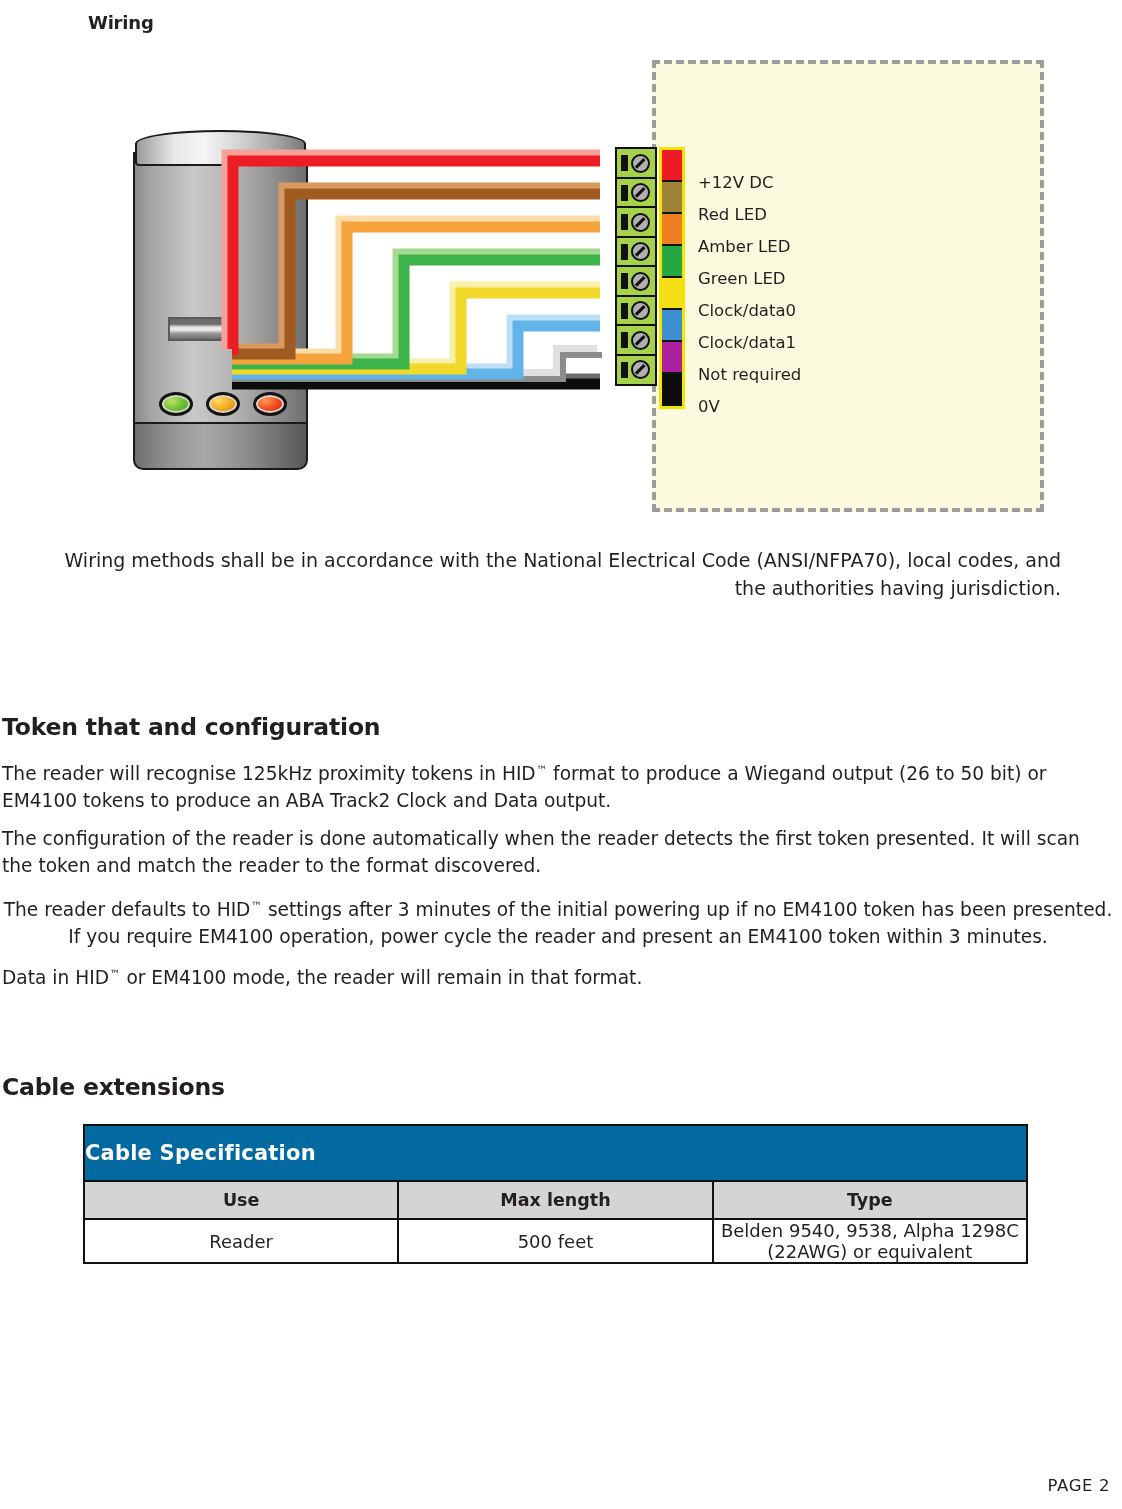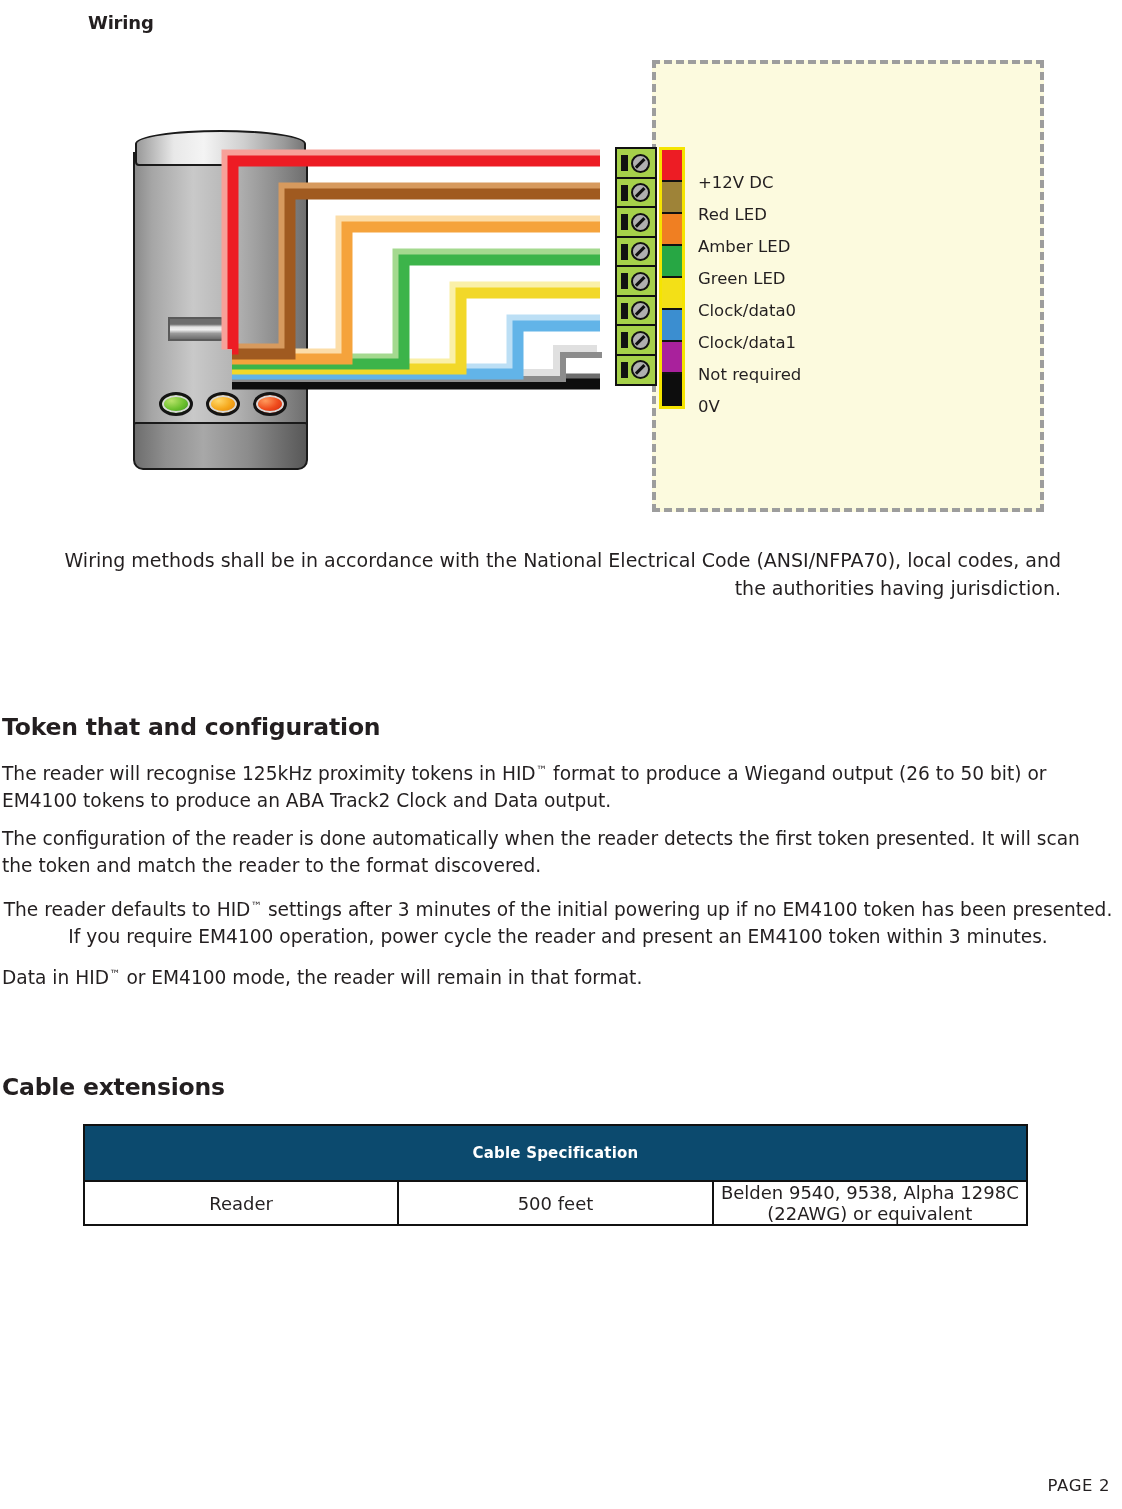--- a/index.html
+++ b/index.html
@@ -261,25 +261,24 @@
     top: 1124px;
     width: 945px;
     border-collapse: collapse;
     table-layout: fixed;
   }
   .cable-table td, .cable-table th {
     border: 2.5px solid #111;
     padding: 0;
   }
   .tbl-title {
-    background: #0c4a6e;
+    background: #0369a1;
     color: #ffffff;
-    font-size: 15px;
+    font-size: 21px;
     font-weight: bold;
-    text-align: center;
     height: 54px;
     letter-spacing: 0.2px;
   }
   .tbl-head {
     background: #d4d4d4;
     color: #231f20;
     font-size: 17.5px;
     font-weight: bold;
     text-align: center;
     height: 36px;
@@ -428,20 +427,25 @@
 <div class="para p4"><span>Data in HID</span><sup class="tm">™</sup><span> or EM4100 mode, the reader will remain in that format.</span></div>
 
 <div class="h-section h-cable">Cable extensions</div>
 
 <table class="cable-table">
   <tbody>
       <tr>
     <td class="tbl-title" colspan="3">Cable Specification</td>
   </tr>
   <tr>
+    <th class="tbl-head col-use">Use</th>
+    <th class="tbl-head col-len">Max length</th>
+    <th class="tbl-head">Type</th>
+  </tr>
+  <tr>
     <td class="tbl-cell">Reader</td>
     <td class="tbl-cell">500 feet</td>
     <td class="tbl-cell">Belden 9540, 9538, Alpha 1298C (22AWG) or equivalent</td>
   </tr>
 </tbody>
   </table>
 
 <div class="page-footer">PAGE  2</div>
 
 </body></html>

